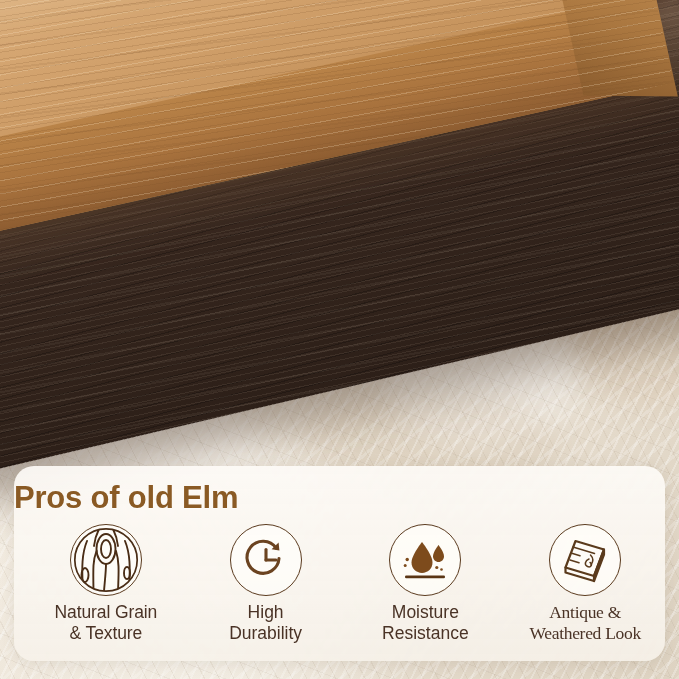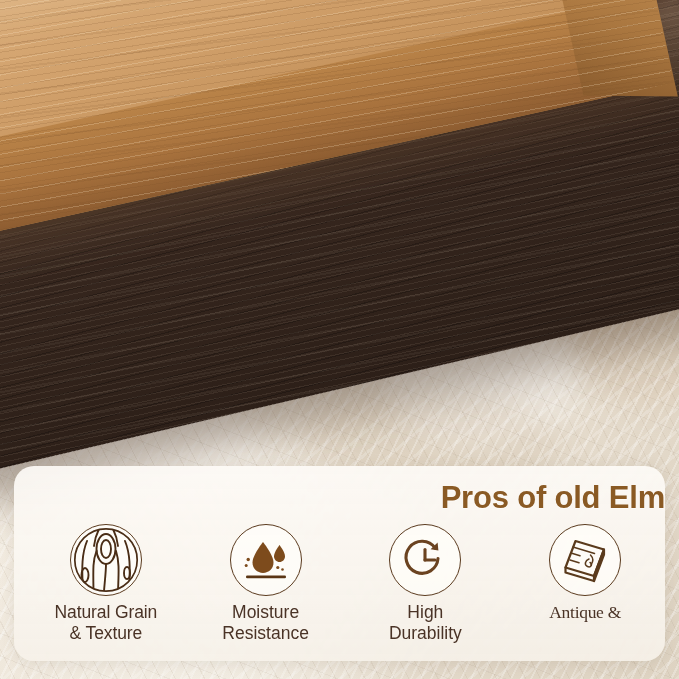--- a/index.html
+++ b/index.html
@@ -97,21 +97,21 @@
   .card{
     position:absolute;
     left:14px;top:466px;width:651px;height:195px;
     border-radius:20px;
     background:linear-gradient(180deg,rgba(253,250,246,.93) 0%,rgba(250,246,240,.90) 55%,rgba(246,241,233,.88) 100%);
     box-shadow:0 3px 16px rgba(90,70,50,.12);
     backdrop-filter:blur(2px);
   }
   .card-title{
     margin:0;padding:14px 0 0 0;
-    text-align:right;
+    text-align:left;
     font-size:31px;font-weight:bold;
     letter-spacing:-.2px;
     color:#8a5a24;
     text-shadow:0 1px 0 rgba(255,255,255,.55);
   }
   .features{
     display:flex;
     margin-top:8px;
     margin-left:12px;
   }
@@ -191,66 +191,66 @@
               <path d="M40 2 C43 8 44.5 14 45 19"></path>
               <ellipse cx="12" cy="48" rx="3.5" ry="7"></ellipse>
               <ellipse cx="54" cy="46" rx="3" ry="6"></ellipse>
             </g>
             <circle cx="33" cy="33" r="31.2" fill="none" stroke="#4a2d16" stroke-width="1.7"></circle>
           </svg>
         </div>
         <div class="feature-label"><span>Natural Grain</span><br><span>&amp; Texture</span></div>
       </div>
 
+      <div class="feature f-dura">
+        <div class="icon-circle">
+          <svg width="46" height="46" viewBox="0 0 46 46" aria-hidden="true">
+            <g fill="none" stroke="#6b4320" stroke-width="3.1" stroke-linecap="round">
+              <path d="M33.2 11.2 A16 16 0 1 0 36 21.5"></path>
+              <path d="M23 23 L23 12.5"></path>
+              <path d="M23 23 L33 23"></path>
+            </g>
+            <path d="M35.6 5.4 L36.4 13.4 L28.6 12.3 Z" fill="#6b4320"></path>
+          </svg>
+        </div>
+        <div class="feature-label"><span>High</span><br><span>Durability</span></div>
+      </div>
+
       <div class="feature f-moist">
         <div class="icon-circle">
           <svg width="50" height="48" viewBox="0 0 50 48" aria-hidden="true">
             <path d="M22 6 C22 6 32.5 19 32.5 26.6 C32.5 32.6 27.8 37 22 37 C16.2 37 11.5 32.6 11.5 26.6 C11.5 19 22 6 22 6 Z" fill="#7d4b1c"></path>
             <path d="M38.5 9 C38.5 9 44 16 44 20.2 C44 23.5 41.5 26 38.5 26 C35.5 26 33 23.5 33 20.2 C33 16 38.5 9 38.5 9 Z" fill="#7d4b1c"></path>
             <g fill="#7d4b1c">
               <circle cx="7.2" cy="23.5" r="1.7"></circle>
               <circle cx="5.2" cy="29.5" r="1.5"></circle>
               <circle cx="36.8" cy="31.5" r="1.6"></circle>
               <circle cx="41.5" cy="33.5" r="1.3"></circle>
             </g>
             <rect x="5" y="39.5" width="40" height="2.7" rx="1.3" fill="#5a3514"></rect>
           </svg>
         </div>
         <div class="feature-label"><span>Moisture</span><br><span>Resistance</span></div>
       </div>
 
-      <div class="feature f-dura">
-        <div class="icon-circle">
-          <svg width="46" height="46" viewBox="0 0 46 46" aria-hidden="true">
-            <g fill="none" stroke="#6b4320" stroke-width="3.1" stroke-linecap="round">
-              <path d="M33.2 11.2 A16 16 0 1 0 36 21.5"></path>
-              <path d="M23 23 L23 12.5"></path>
-              <path d="M23 23 L33 23"></path>
-            </g>
-            <path d="M35.6 5.4 L36.4 13.4 L28.6 12.3 Z" fill="#6b4320"></path>
-          </svg>
-        </div>
-        <div class="feature-label"><span>High</span><br><span>Durability</span></div>
-      </div>
-
       <div class="feature f-weather">
         <div class="icon-circle">
           <svg width="52" height="50" viewBox="0 0 52 50" aria-hidden="true">
             <g fill="none" stroke="#5a3a1c" stroke-width="2.2" stroke-linejoin="round" stroke-linecap="round">
               <path d="M16.5 6 L45 14.5 L35 41 L6.5 32.5 Z"></path>
               <path d="M6.5 32.5 L6.5 37.5 L35 46 L35 41"></path>
               <path d="M35 41 L45 14.5 L45 19.5 L35 46"></path>
             </g>
             <g fill="none" stroke="#5a3a1c" stroke-width="1.5" stroke-linecap="round">
               <path d="M14 12 L35.5 18.5"></path>
               <path d="M12 18 L21 20.7"></path>
               <path d="M11 25 L20 27.7"></path>
               <path d="M30 24 C26 25.5 25 30 28.5 31.5 C32 33 34 29 31 27.5"></path>
               <path d="M31.5 20 C34.5 23 34 27 32 30"></path>
             </g>
           </svg>
         </div>
-        <div class="feature-label"><span>Antique &amp;</span><br></div>
+        <div class="feature-label"><span>Antique &amp;</span><br><span>Weathered Look</span></div>
       </div>
 
     </div>
   </div>
 </div>
 
 </body></html>

